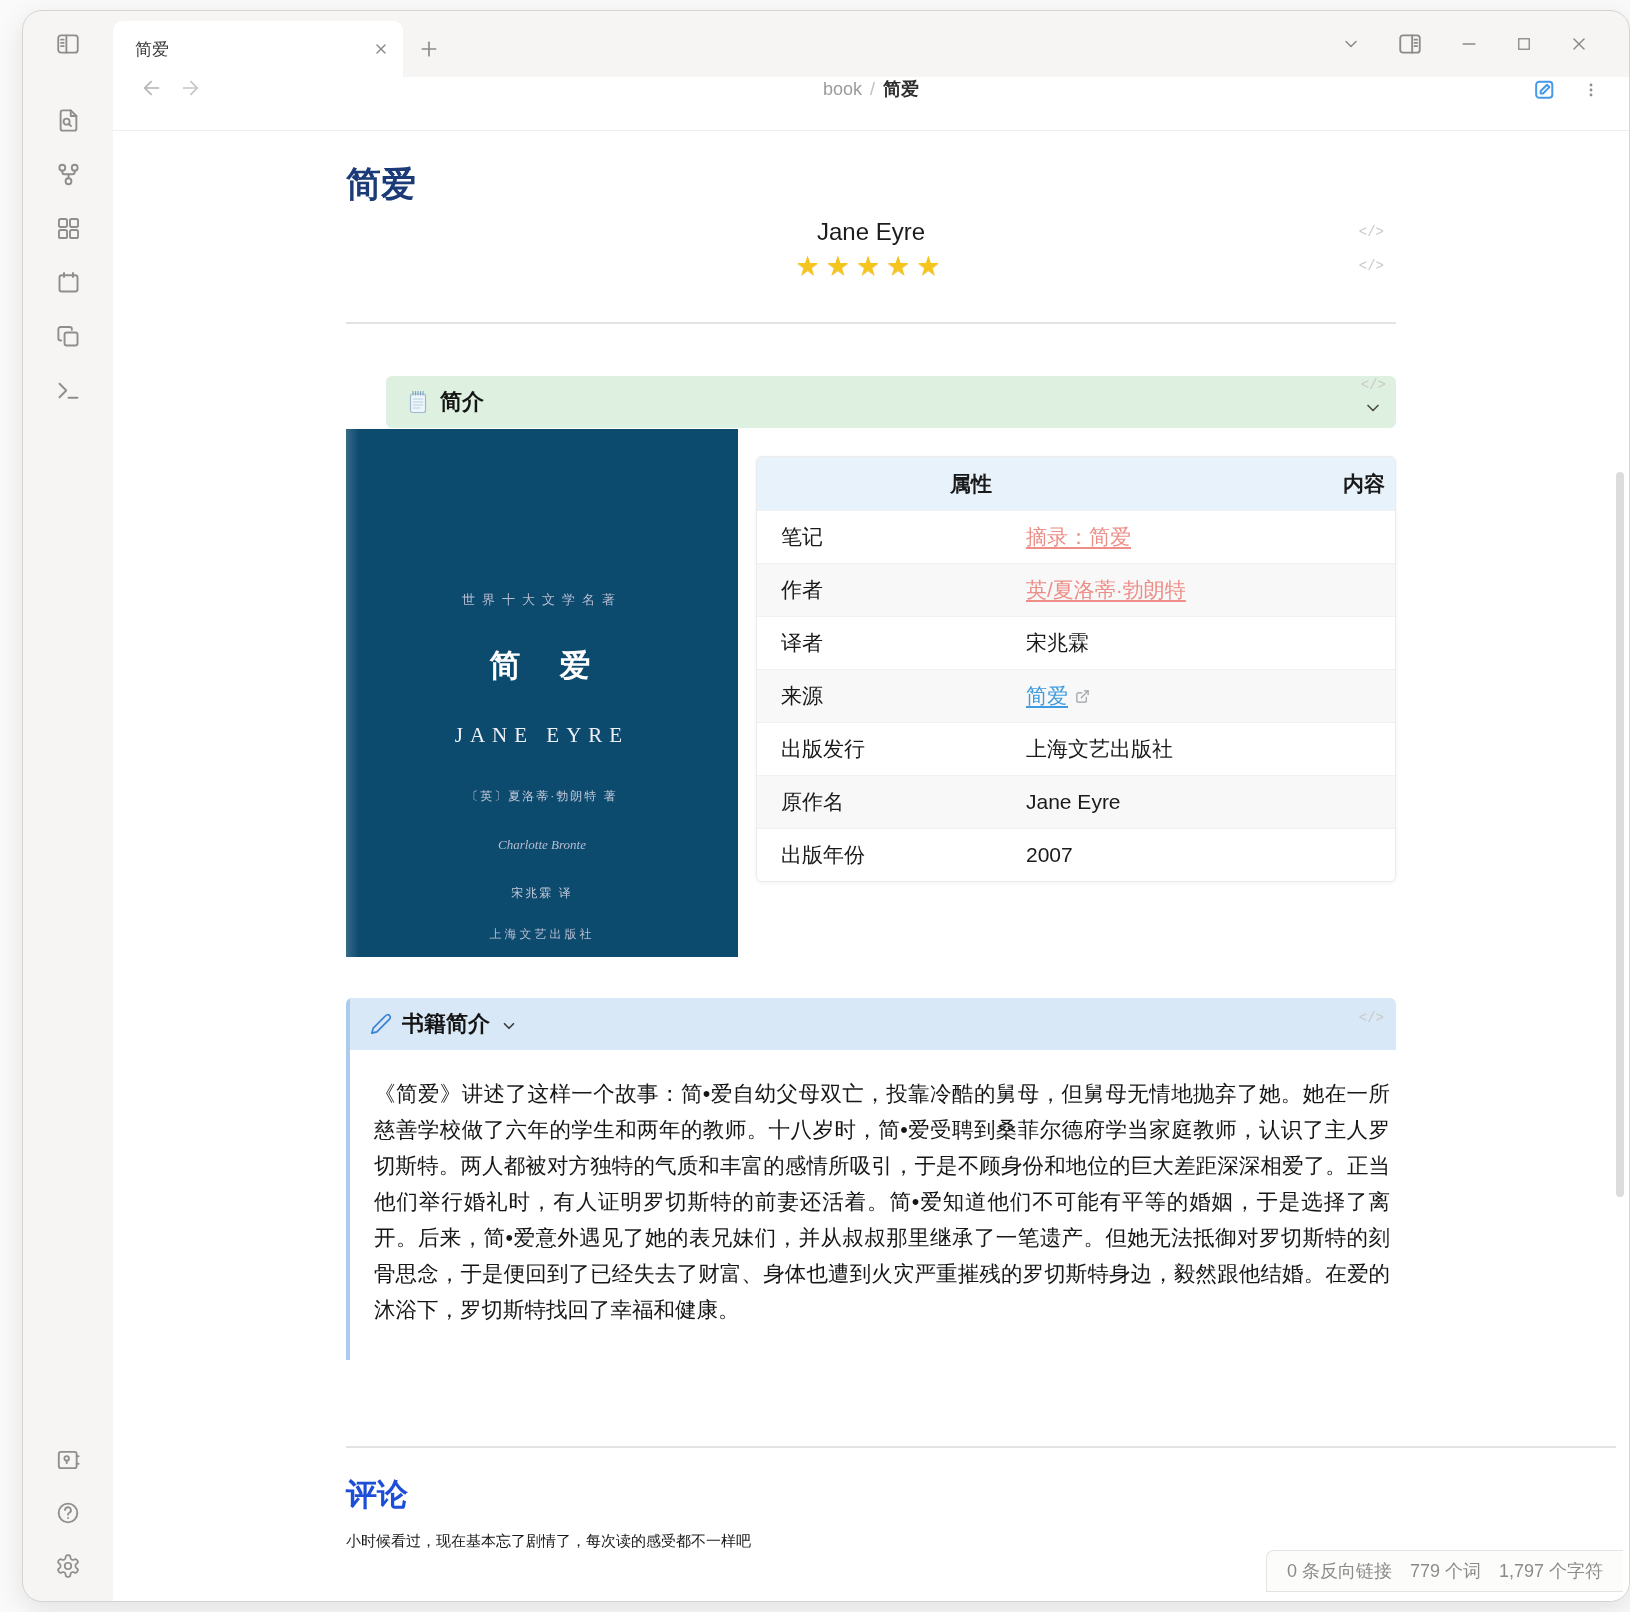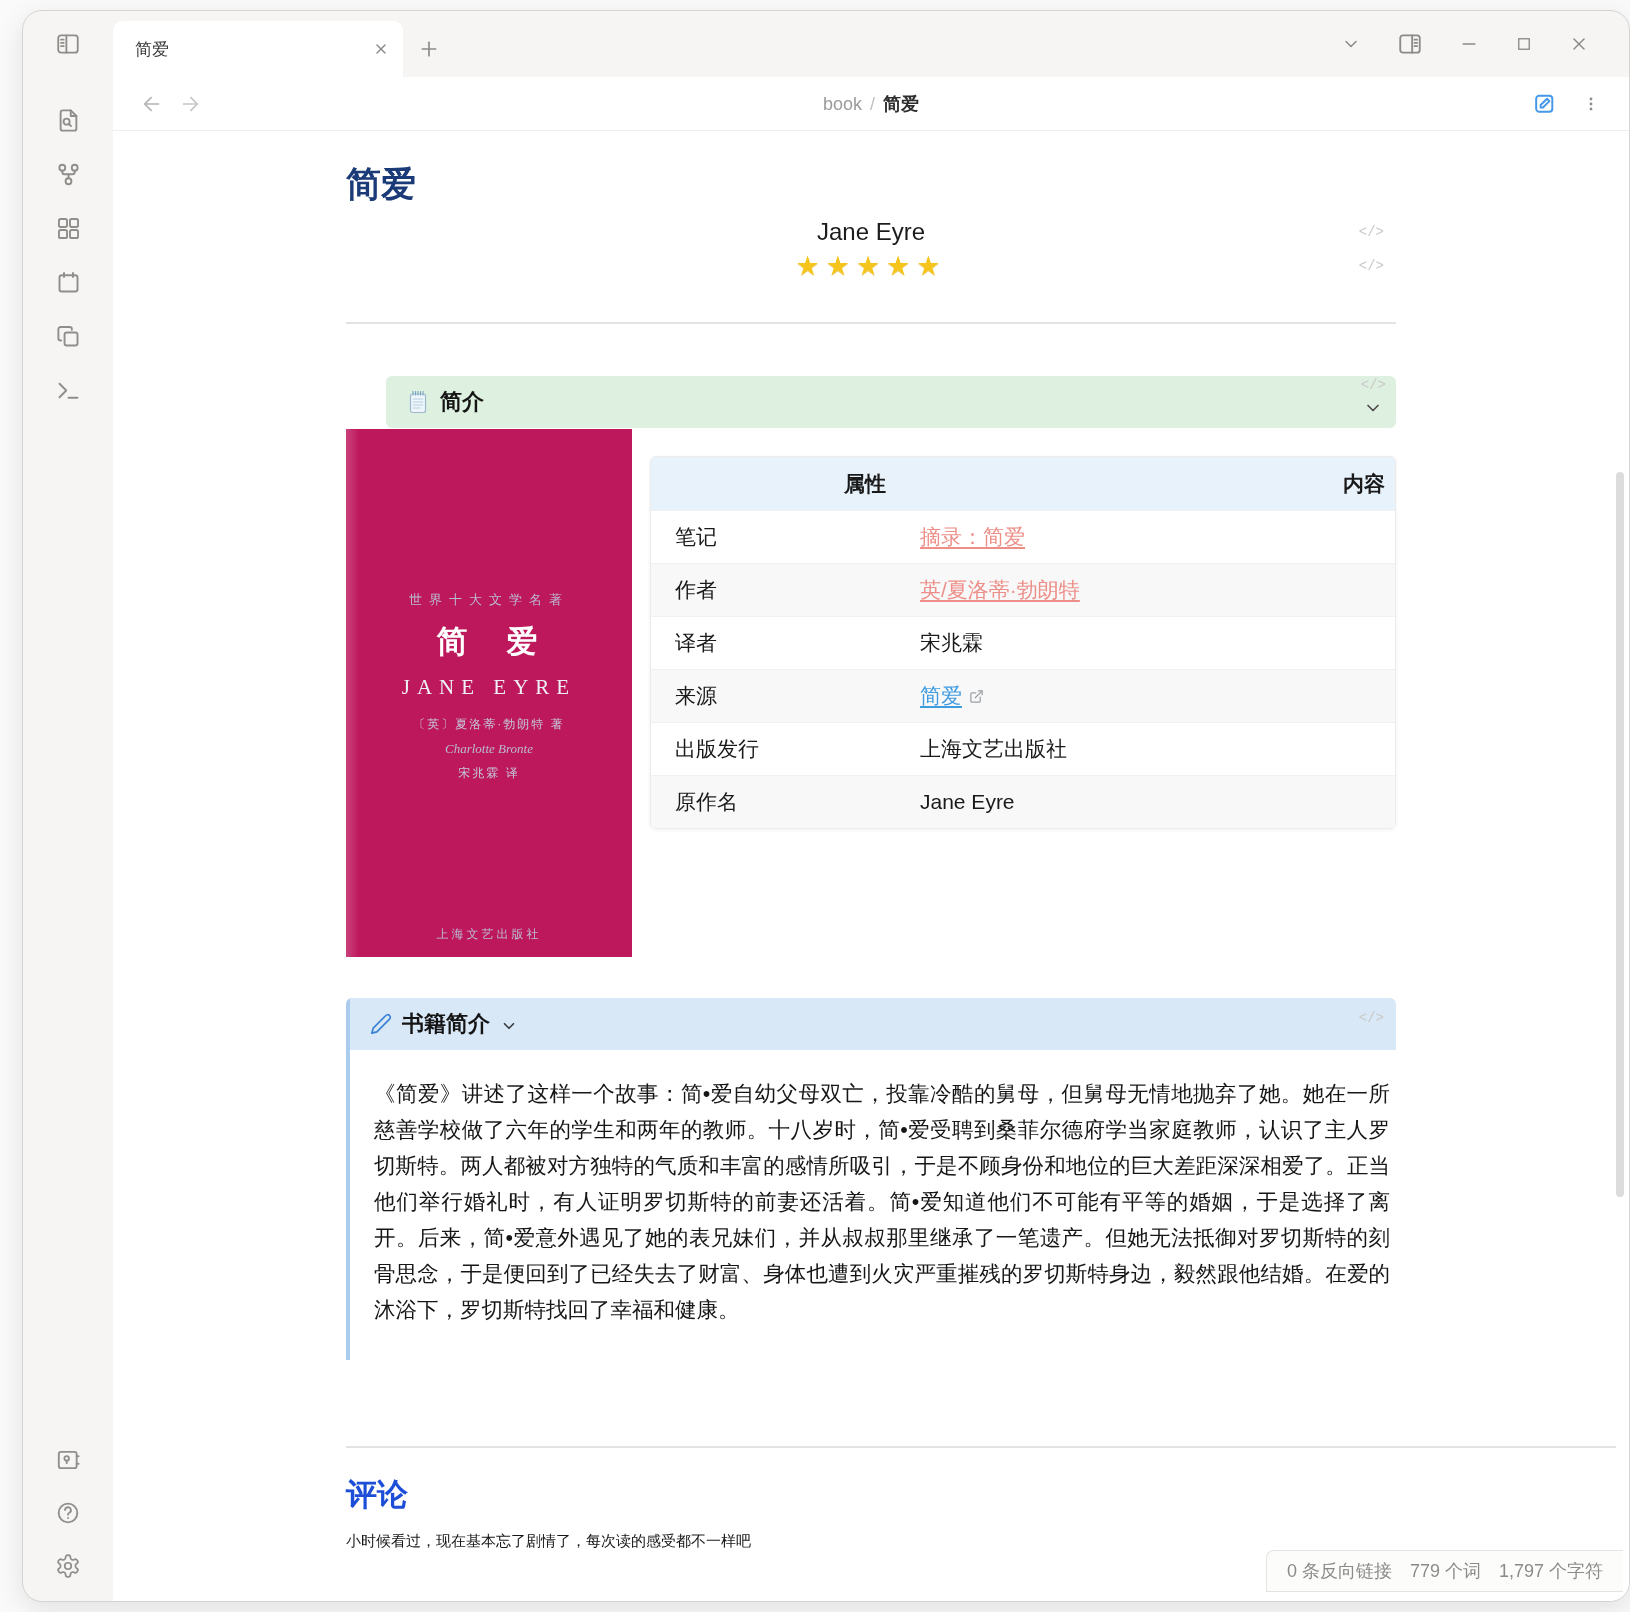--- a/index.html
+++ b/index.html
@@ -24,21 +24,21 @@
 
   
   .body-row { flex:1; display:flex; min-height:0; }
   .ribbon { width:90px; flex-shrink:0; display:flex; flex-direction:column;
             justify-content:space-between; align-items:center; padding:30px 0 22px; }
   .ribbon-top, .ribbon-bottom { display:flex; flex-direction:column; gap:27px; align-items:center; }
 
   .main { flex:1; min-width:0; background:#fff; position:relative;
           display:flex; flex-direction:column; }
 
-  .view-header { height:54px; flex-shrink:0; display:flex; align-items:center;
+  .view-header { height:54px; flex-shrink:0; display:flex; align-items:flex-start;
                  padding:0 28px; position:relative; border-bottom:1px solid #f0efee; }
   .nav-arrows { display:flex; gap:16px; }
   .breadcrumb { position:absolute; left:0; right:0; text-align:center;
                 font-size:18px; color:#9b9b9b; }
   .breadcrumb .sep { margin:0 8px; color:#c0c0c0; }
   .breadcrumb .current { color:#2e2e2e; font-weight:700; }
   .header-actions { margin-left:auto; display:flex; gap:24px; align-items:center; z-index:1; }
 
   .content { flex:1; overflow:hidden; }
   .page { width:1050px; margin:0 auto; padding-top:14px; }
@@ -59,23 +59,23 @@
   .callout-green { margin-top:52px; background:#def0df; border-radius:6px; height:52px;
                    display:flex; align-items:center; padding:0 16px 0 20px; position:relative;margin-left:40px; }
   .callout-title { font-size:22px; font-weight:700; color:#141414; margin-left:10px; }
   .callout-right { position:absolute; right:10px; top:2px; display:flex;
                    flex-direction:column; align-items:center; line-height:1; }
   .callout-right .code-btn { position:static; transform:none; }
   .callout-right .chev { margin-top:6px; }
 
   .media-row { display:flex; gap:18px; align-items:flex-start; margin-top:1px; }
 
-  .book-cover { width:286px; height:528px; flex-shrink:0; background:#be185d;
+  .book-cover { width:392px; height:528px; flex-shrink:0; background:#0c4a6e;
                 position:relative; display:flex; flex-direction:column; align-items:center;
-                color:#dfe2ee; overflow:hidden; }
+                color:#dfe2ee; overflow:hidden;gap:24px; }
   .spine { position:absolute; left:0; top:0; bottom:0; width:13px;
            background:linear-gradient(90deg,rgba(255,255,255,.18),rgba(255,255,255,0)); }
   .cv-series { margin-top:162px; font-size:13px; letter-spacing:7px; color:#b9bdd2; }
   .cv-title-cn { margin-top:12px; font-size:31px; letter-spacing:4px; color:#ffffff;
                  font-family:"Liberation Serif","DejaVu Serif",serif; font-weight:700; }
   .cv-title-en { margin-top:12px; font-size:21px; letter-spacing:7px; color:#eef0f6;
                  font-family:"Liberation Serif","DejaVu Serif",serif; }
   .cv-author { margin-top:16px; font-size:12px; letter-spacing:2px; color:#c5c9da; }
   .cv-author-en { margin-top:8px; font-size:13px; font-style:italic; color:#b9bdd2;
                   font-family:"Liberation Serif","DejaVu Serif",serif; }
@@ -383,20 +383,24 @@
                       </span></td>
                   </tr>
                   <tr>
                     <td>出版发行</td>
                     <td>上海文艺出版社</td>
                   </tr>
                   <tr>
                     <td>原作名</td>
                     <td>Jane Eyre</td>
                   </tr>
+                  <tr>
+                    <td>出版年份</td>
+                    <td>2007</td>
+                  </tr>
                 </tbody>
             </table>
           </div>
 
           <div class="callout-blue">
             <div class="callout-blue-header">
               <svg width="22" height="22" viewBox="0 0 24 24" fill="none" stroke="#3b82d6" stroke-width="1.9" stroke-linecap="round" stroke-linejoin="round">
                 <path d="M17 3a2.85 2.85 0 1 1 4 4L7.5 20.5 2 22l1.5-5.5Z"></path>
               </svg>
               <span class="callout-title">书籍简介</span>

